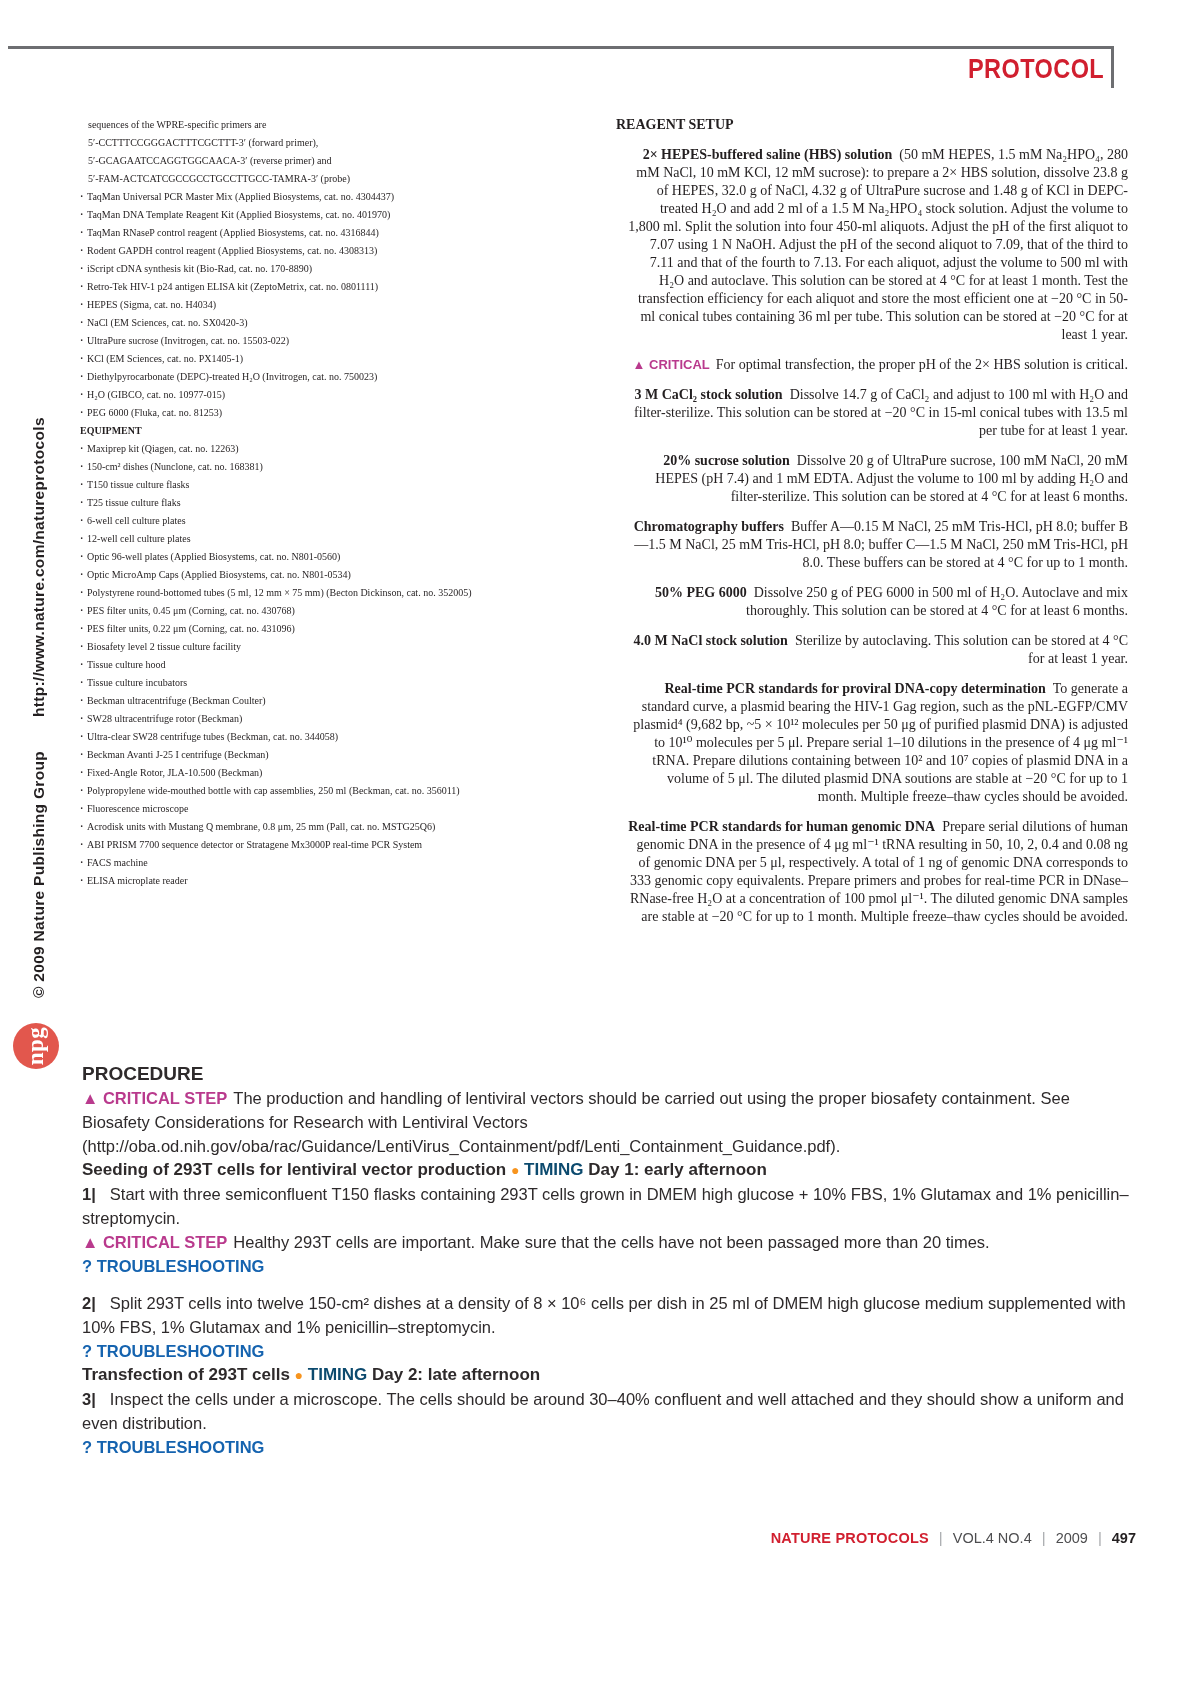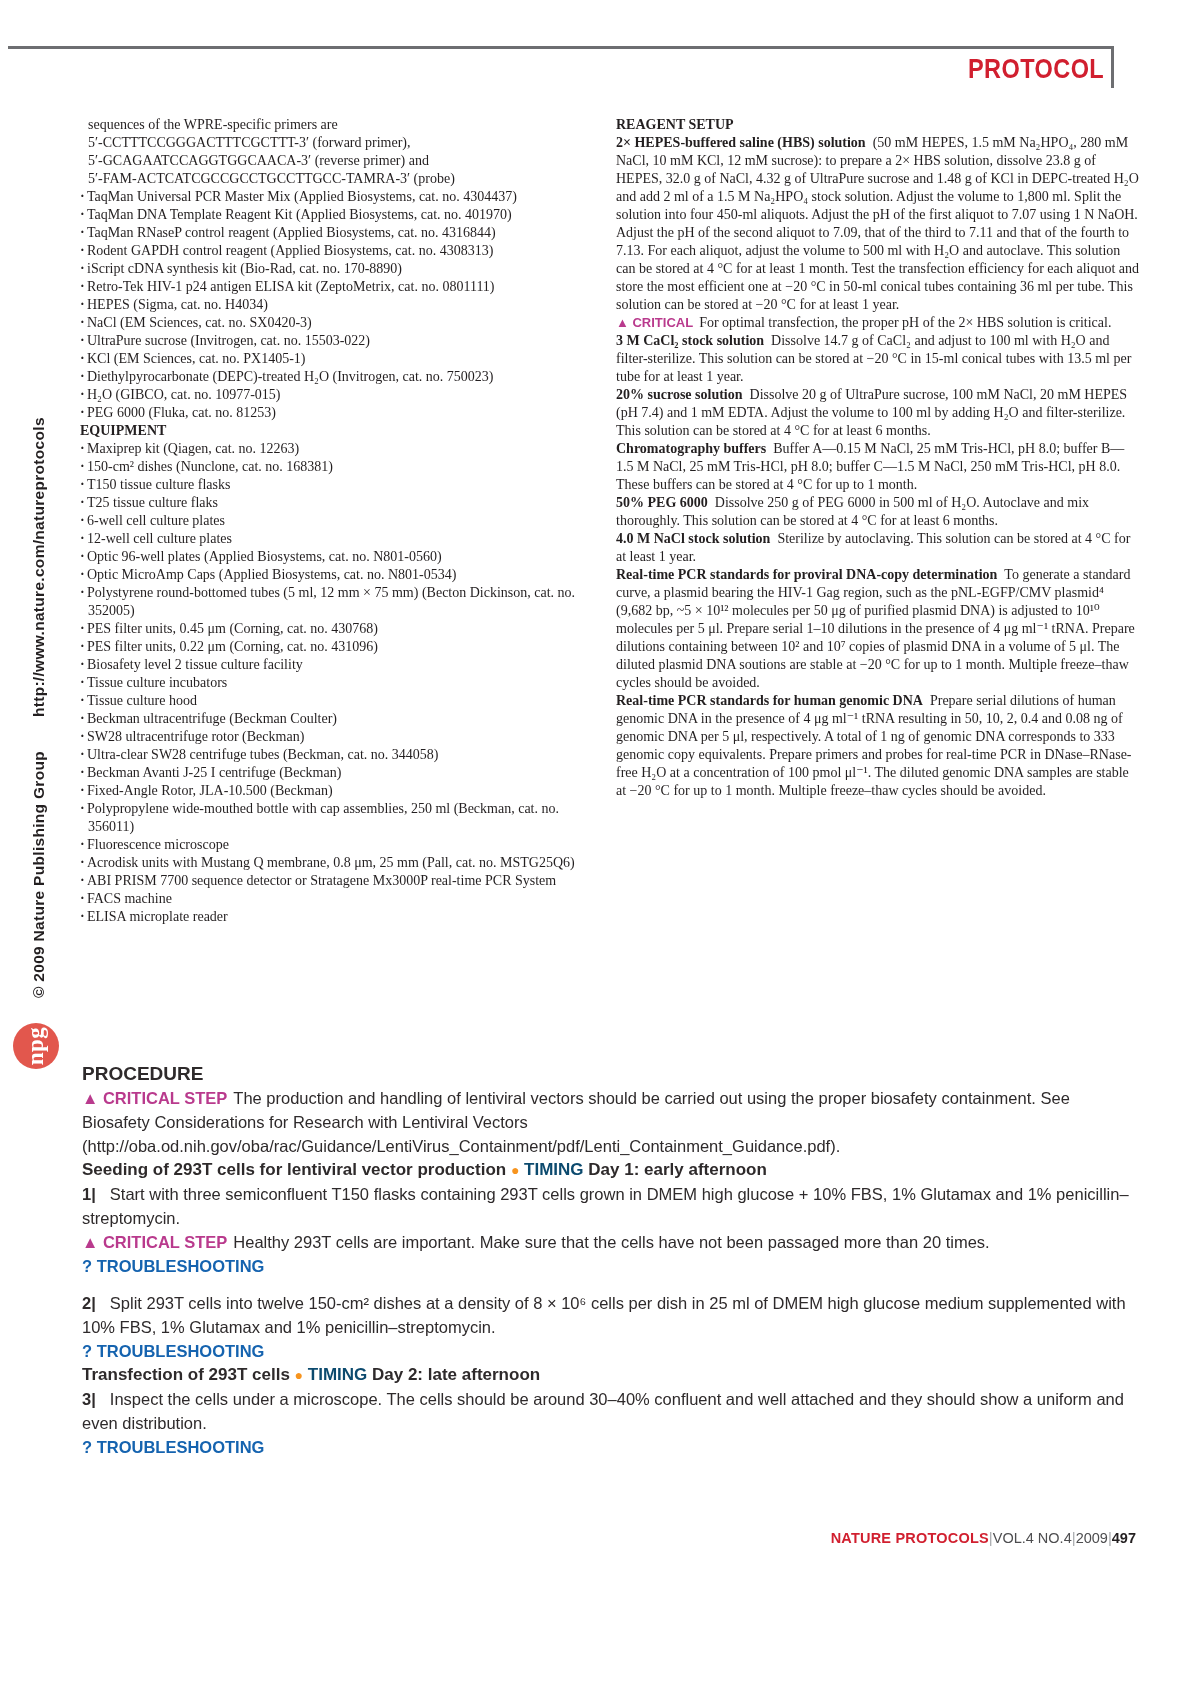--- a/index.html
+++ b/index.html
@@ -10,28 +10,28 @@
   }
   
   .top-rule{position:absolute;left:8px;top:46px;width:1105px;height:3px;background:#6d6e71;}
   .side-rule{position:absolute;left:1111px;top:46px;width:3px;height:42px;background:#6d6e71;}
   .protocol-title{
     position:absolute;top:53px;right:96px;
     font-family:"Liberation Sans","DejaVu Sans",sans-serif;font-weight:bold;font-size:28px;
     color:#d11f2f;transform:scaleX(.84);transform-origin:100% 50%;letter-spacing:.5px;white-space:nowrap;
   }
   
-  .left-col{position:absolute;left:75px;top:116px;width:505px;font-size:14px;line-height:18px;}
+  .left-col{position:absolute;left:75px;top:116px;width:505px;font-size:10px;line-height:18px;}
   .lc-intro{padding-left:13px;}
   .lc-item{padding-left:13px;text-indent:-8px;}
   .bullet{display:inline-block;width:7px;text-indent:0;font-weight:bold;}
   .lc-heading{font-weight:bold;padding-left:5px;}
   .right-col{position:absolute;left:616px;top:116px;width:524px;font-size:14px;line-height:18px;}
   .rc-heading{font-weight:bold;}
-  .rc-para{margin:0;}
+  .rc-para{margin:12px;text-align:right;}
   .rc-lead{font-weight:bold;margin-right:7px;}
   .rc-critical-label{
     color:#b93a8d;font-weight:bold;margin-right:6px;
     font-family:"Liberation Sans","DejaVu Sans",sans-serif;font-size:13px;
   }
   
   .procedure{
     position:absolute;left:82px;top:1062px;width:1054px;
     font-family:"Liberation Sans","DejaVu Sans",sans-serif;font-size:16.5px;line-height:24px;color:#2e2a2b;
   }
@@ -40,21 +40,21 @@
   .proc-critical-label{color:#b93a8d;font-weight:bold;margin-right:6px;}
   .proc-section{font-weight:bold;font-size:17px;margin-top:15px;}
   .timing-dot{color:#f7941e;font-size:14px;}
   .timing-label{color:#0c4a6e;font-weight:bold;}
   .proc-step{margin-top:2px;}
   .proc-step.gap{margin-top:13px;}
   .step-num{font-weight:bold;margin-right:14px;}
   .troubleshooting{color:#1563af;font-weight:bold;}
   
   .footer{
-    position:absolute;top:1529px;right:64px;display:flex;align-items:baseline;
+    position:absolute;top:1529px;right:64px;display:flex;gap:10px;align-items:baseline;
     font-family:"Liberation Sans","DejaVu Sans",sans-serif;font-size:14.5px;white-space:nowrap;
   }
   .footer .journal{color:#d11f2f;font-weight:bold;letter-spacing:.2px;}
   .footer .sep{color:#a7a9ac;font-size:15px;}
   .footer .vol, .footer .year{color:#4d4d4f;}
   .footer .page-num{font-weight:bold;color:#231f20;}
   
   .sidebar-copy{
     position:absolute;left:30px;top:998px;width:640px;
     transform:rotate(-90deg);transform-origin:0 0;
@@ -114,22 +114,22 @@
       <div class="lc-item"><span class="bullet">·</span>T150 tissue culture flasks</div>
       <div class="lc-item"><span class="bullet">·</span>T25 tissue culture flaks</div>
       <div class="lc-item"><span class="bullet">·</span>6-well cell culture plates</div>
       <div class="lc-item"><span class="bullet">·</span>12-well cell culture plates</div>
       <div class="lc-item"><span class="bullet">·</span>Optic 96-well plates (Applied Biosystems, cat. no. N801-0560)</div>
       <div class="lc-item"><span class="bullet">·</span>Optic MicroAmp Caps (Applied Biosystems, cat. no. N801-0534)</div>
       <div class="lc-item"><span class="bullet">·</span>Polystyrene round-bottomed tubes (5 ml, 12 mm × 75 mm) (Becton Dickinson, cat. no. 352005)</div>
       <div class="lc-item"><span class="bullet">·</span>PES filter units, 0.45 μm (Corning, cat. no. 430768)</div>
       <div class="lc-item"><span class="bullet">·</span>PES filter units, 0.22 μm (Corning, cat. no. 431096)</div>
       <div class="lc-item"><span class="bullet">·</span>Biosafety level 2 tissue culture facility</div>
+      <div class="lc-item"><span class="bullet">·</span>Tissue culture hood</div>
       <div class="lc-item"><span class="bullet">·</span>Tissue culture incubators</div>
-      <div class="lc-item"><span class="bullet">·</span>Tissue culture hood</div>
       <div class="lc-item"><span class="bullet">·</span>Beckman ultracentrifuge (Beckman Coulter)</div>
       <div class="lc-item"><span class="bullet">·</span>SW28 ultracentrifuge rotor (Beckman)</div>
       <div class="lc-item"><span class="bullet">·</span>Ultra-clear SW28 centrifuge tubes (Beckman, cat. no. 344058)</div>
       <div class="lc-item"><span class="bullet">·</span>Beckman Avanti J-25 I centrifuge (Beckman)</div>
       <div class="lc-item"><span class="bullet">·</span>Fixed-Angle Rotor, JLA-10.500 (Beckman)</div>
       <div class="lc-item"><span class="bullet">·</span>Polypropylene wide-mouthed bottle with cap assemblies, 250 ml (Beckman, cat. no. 356011)</div>
       <div class="lc-item"><span class="bullet">·</span>Fluorescence microscope</div>
       <div class="lc-item"><span class="bullet">·</span>Acrodisk units with Mustang Q membrane, 0.8 μm, 25 mm (Pall, cat. no. MSTG25Q6)</div>
       <div class="lc-item"><span class="bullet">·</span>ABI PRISM 7700 sequence detector or Stratagene Mx3000P real-time PCR System</div>
       <div class="lc-item"><span class="bullet">·</span>FACS machine</div>

